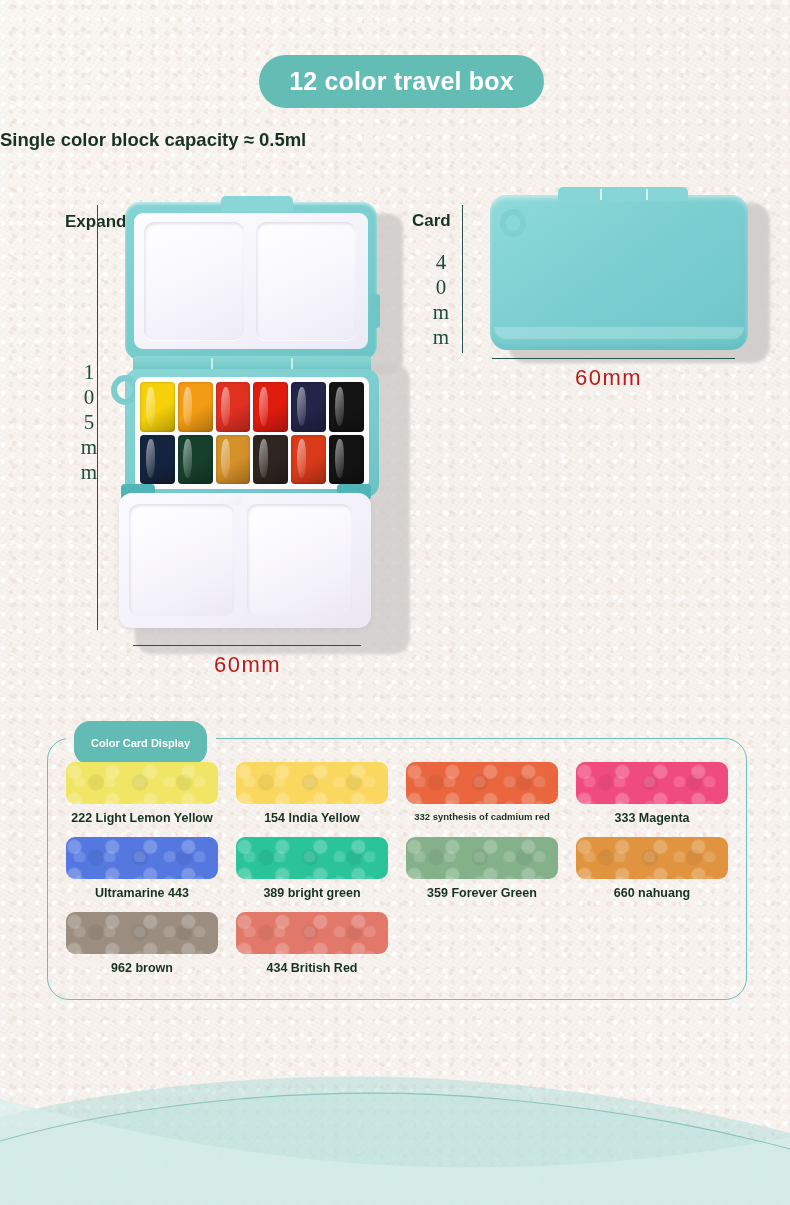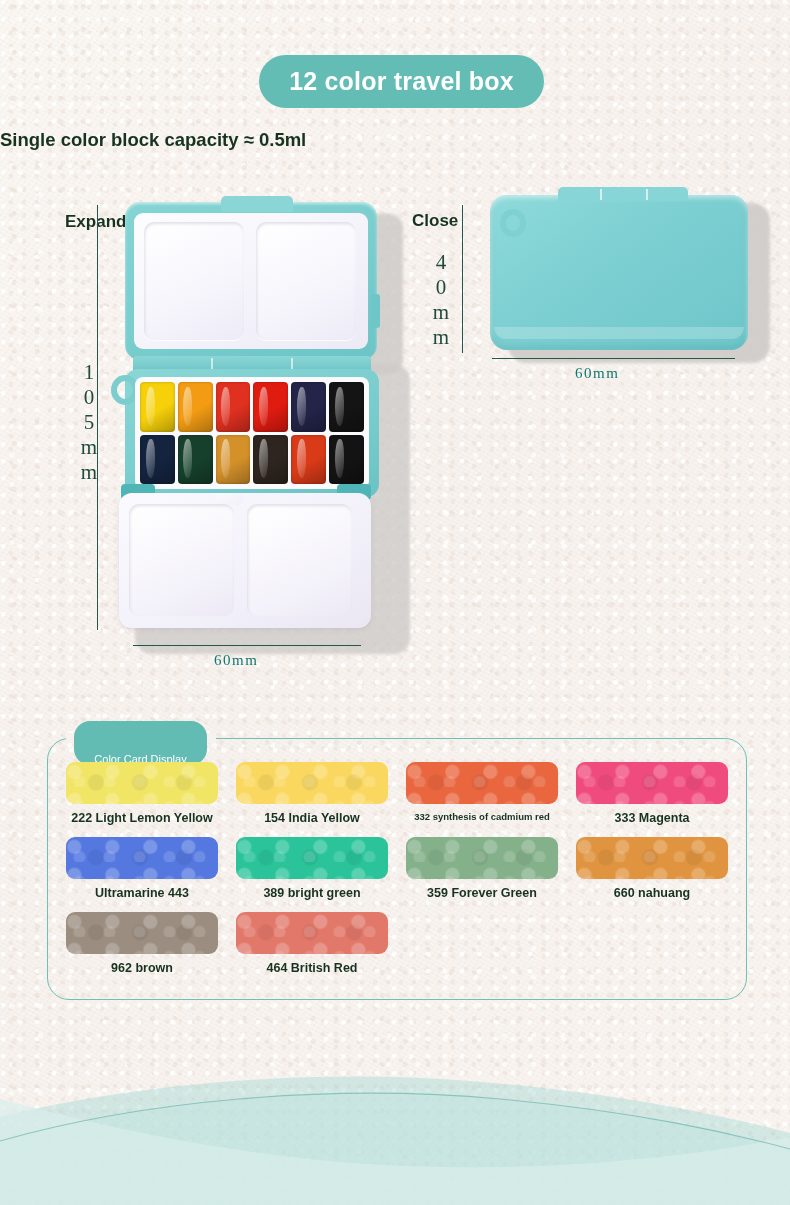--- a/index.html
+++ b/index.html
@@ -78,23 +78,23 @@
     color: #1f4a3c;
     font-family: "Liberation Serif", serif;
     font-size: 21px;
     letter-spacing: 1px;
     writing-mode: vertical-rl;
     text-orientation: upright;
     white-space: nowrap;
   }
   .dim-horz {
     position: absolute;
-    color: #0f766e;
-    font-family: Liberation Serif, serif;
-    font-size: 15px;
+    color: #b91c1c;
+    font-family: Liberation Sans, sans-serif;
+    font-size: 22px;
     letter-spacing: 1.5px;
     white-space: nowrap;
   }
 
   
   .prod-shadow {
     position: absolute;
     background: #cfcbc8;
     border-radius: 16px;
     filter: blur(1.5px);
@@ -262,24 +262,24 @@
     width: 700px; height: 262px;
     border: 1.6px solid #6cc0b8;
     border-radius: 22px;
   }
   .card-badge {
     position: absolute;
     left: 74px; top: 721px;
     width: 133px; height: 44px;
     background: #63bcb3;
     border-radius: 16px;
-    display: flex; align-items: flex-end; justify-content: center;
+    display: flex; align-items: center; justify-content: center;
     color: #ffffff;
     font-size: 11px;
-    font-weight: normal;
+    font-weight: bold;
   }
   .badge-mask {
     position: absolute;
     left: 66px; top: 733px;
     width: 150px; height: 10px;
     background: #f7f2ee;
   }
 
   .swatch-grid {
     position: absolute;
@@ -372,21 +372,21 @@
   <div class="base-lid">
     <div class="base-notch"></div>
     <div class="base-well b1"></div>
     <div class="base-well b2"></div>
   </div>
 </div>
 
 <div class="rule-h" style="left:133px; top:645px; width:228px;"></div>
 <div class="dim-horz" style="left:214px; top:652px;">60mm</div>
 
-<div class="lbl-close">Close</div>
+<div class="lbl-close">Card</div>
 
 <div class="rule-v" style="left:462px; top:205px; height:148px;"></div>
 <div class="dim-vert" style="left:428px; top:250px;">40mm</div>
 
 <div class="closed-box">
   <div class="prod-shadow cb-shadow"></div>
   <div class="cb-body">
     <div class="cb-tab"></div>
     <div class="cb-loop"></div>
     <div class="cb-lip"></div>
@@ -434,21 +434,21 @@
     <div class="swatch-cell">
       <div class="swatch" style="background: rgb(224, 148, 64);"></div>
       <div class="swatch-label">660 nahuang</div>
     </div>
     <div class="swatch-cell">
       <div class="swatch" style="background: rgb(155, 141, 128);"></div>
       <div class="swatch-label">962 brown</div>
     </div>
     <div class="swatch-cell">
       <div class="swatch" style="background: rgb(226, 120, 106);"></div>
-      <div class="swatch-label">464 British Red</div>
+      <div class="swatch-label">434 British Red</div>
     </div>
   </div>
 
 <div class="waves">
   <svg width="790" height="130" viewBox="0 0 790 130" xmlns="http://www.w3.org/2000/svg">
     <path d="M0 42 C 120 12, 300 -8, 470 6 C 620 18, 720 40, 790 58 L790 130 L0 130 Z" fill="#9fd6d2" opacity="0.42"></path>
     <path d="M0 66 C 140 26, 330 8, 500 24 C 640 37, 730 58, 790 74 L790 130 L0 130 Z" fill="#bfe4e0" opacity="0.55"></path>
     <path d="M0 24 C 90 48, 200 74, 330 86 C 470 99, 640 92, 790 62 L790 130 L0 130 Z" fill="#d8eeeb" opacity="0.7"></path>
     <path d="M0 66 C 140 26, 330 8, 500 24 C 640 37, 730 58, 790 74" stroke="#7fbdb6" stroke-width="1.1" fill="none" opacity="0.85"></path>
   </svg>

